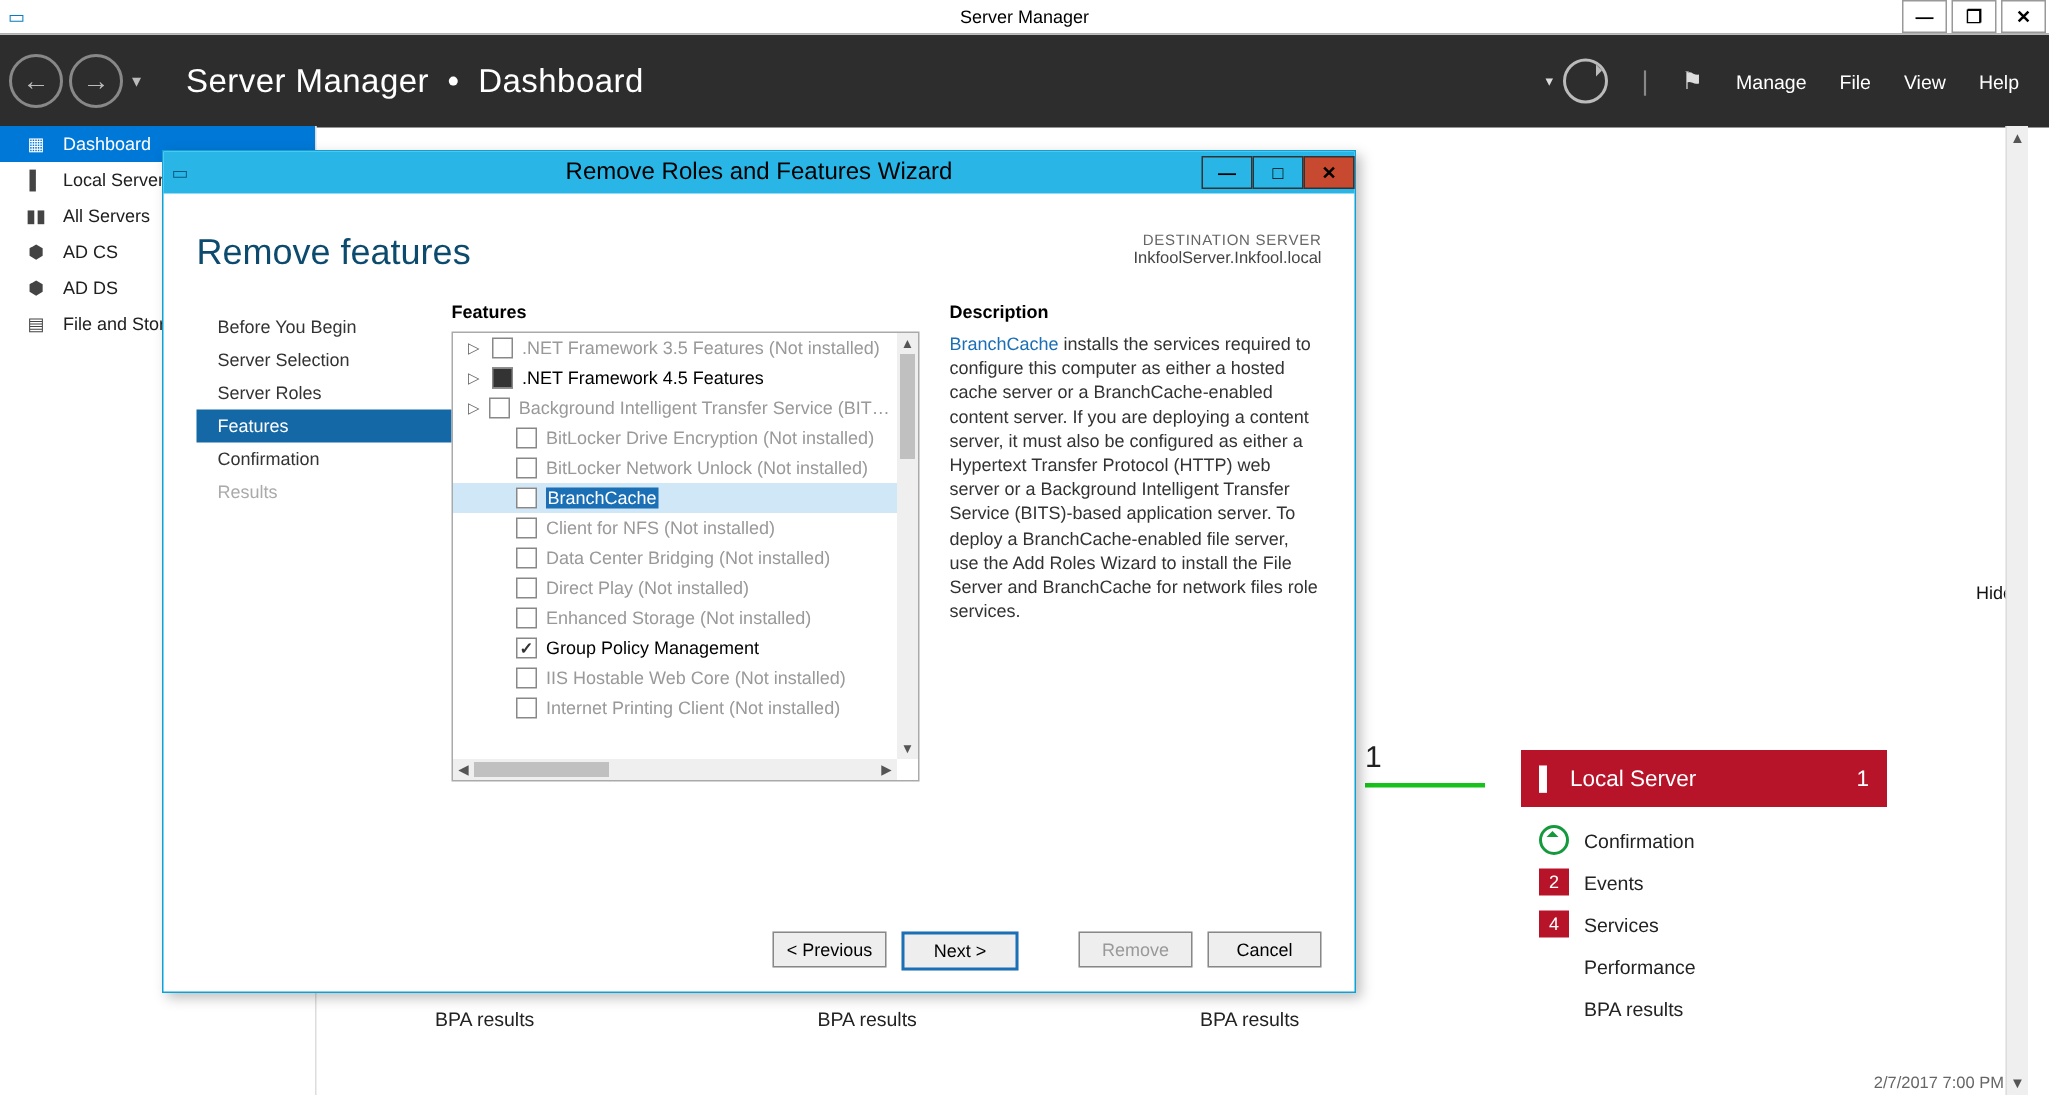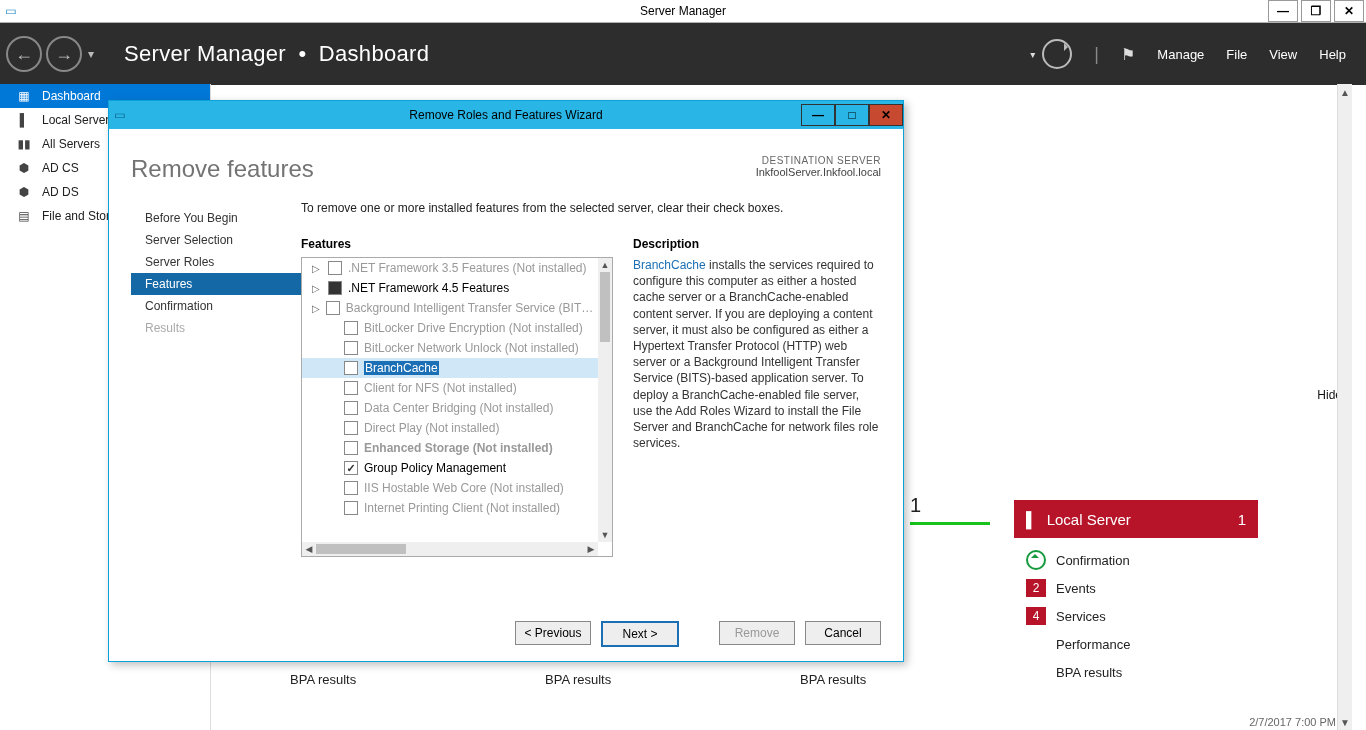--- a/index.html
+++ b/index.html
@@ -50,27 +50,27 @@
 .upic::after{content:"";position:absolute;left:3px;top:-2px;border:4px solid transparent;border-bottom-color:#149a3c}
 .bpa{position:absolute;top:588px;font-size:13px;color:#222}
 .greenbar{position:absolute;left:700px;top:438px;width:80px;height:3px;background:#17c21a}
 .nine{position:absolute;left:700px;top:410px;font-size:20px;color:#222}
 .tstamp{position:absolute;right:16px;bottom:2px;font-size:11px;color:#666}
 
 
 .wizard{position:absolute;left:108px;top:100px;width:794px;height:560px;background:#fff;border:1px solid #0aa3d9;box-shadow:3px 3px 8px rgba(0,0,0,.25)}
 .wizhead{height:28px;background:#29b6e6;display:flex;align-items:center;position:relative}
 .wizhead .wicon{width:22px;display:flex;align-items:center;justify-content:center;color:#0a5a80}
-.wizhead .wtitle{position:absolute;left:50%;transform:translateX(-50%);font-size:12px}
+.wizhead .wtitle{position:absolute;left:50%;transform:translateX(-50%);font-size:16px}
 .wizhead .wbtns{margin-left:auto;display:flex}
 .wizhead .wbtn{width:32px;height:20px;border:1px solid #333;display:flex;align-items:center;justify-content:center;background:#29b6e6;font-family:Arial;font-weight:bold}
 .wizhead .wbtn.close{background:#c7492f;color:#000}
 .wizbody{display:flex;height:calc(100% - 28px);padding:14px 22px 14px 22px;box-sizing:border-box;flex-direction:column}
 .wiztop{display:flex;justify-content:space-between;align-items:flex-start}
-.wiztitle{font-size:24px;color:#737373;font-weight:300;margin:12px 0 18px 0}
+.wiztitle{font-size:24px;color:#0c4a6e;font-weight:300;margin:12px 0 18px 0}
 .destlabel{font-size:10px;color:#666;text-align:right;letter-spacing:.5px}
 .destsrv{font-size:11px;color:#444;text-align:left}
 .wizcols{display:flex;flex:1;gap:0}
 .wizsteps{width:170px;padding-top:6px}
 .step{height:22px;display:flex;align-items:center;padding-left:14px;font-size:12px;color:#333}
 .step.active{background:#1568a6;color:#fff}
 .step.disabled{color:#aaa}
 .wizmain{flex:1;display:flex;flex-direction:column}
 .instr{font-size:12px;color:#222;margin-bottom:22px}
 .twocol{display:flex;gap:20px;flex:1}
@@ -242,21 +242,20 @@
     <div class="wizcols">
       <div class="wizsteps" id="wizsteps">
           <div class="step">Before You Begin</div>
           <div class="step">Server Selection</div>
           <div class="step">Server Roles</div>
           <div class="step active">Features</div>
           <div class="step">Confirmation</div>
           <div class="step disabled">Results</div>
         </div>
       <div class="wizmain">
-        <div class="instr">To remove one or more installed features from the selected server, clear their check boxes.</div>
         <div class="twocol">
           <div class="featcol">
             <div class="colhdr">Features</div>
             <div class="featbox">
               <div class="featlist" id="featlist">
                   <div class="featrow disabled" style="padding-left: 10px;">
                     <span class="exp">▷</span>
                     <span class="chk "></span>
                     <span class="lbl">.NET Framework 3.5 Features (Not installed)</span>
                   </div>
@@ -293,21 +292,21 @@
                   <div class="featrow disabled" style="padding-left: 26px;">
                     <span class="exp" style="visibility: hidden;">▷</span>
                     <span class="chk "></span>
                     <span class="lbl">Data Center Bridging (Not installed)</span>
                   </div>
                   <div class="featrow disabled" style="padding-left: 26px;">
                     <span class="exp" style="visibility: hidden;">▷</span>
                     <span class="chk "></span>
                     <span class="lbl">Direct Play (Not installed)</span>
                   </div>
-                  <div class="featrow disabled" style="padding-left: 26px; font-weight: bold;">
+                  <div class="featrow disabled" style="padding-left: 26px;">
                     <span class="exp" style="visibility: hidden;">▷</span>
                     <span class="chk "></span>
                     <span class="lbl">Enhanced Storage (Not installed)</span>
                   </div>
                   <div class="featrow" style="padding-left: 26px;">
                     <span class="exp" style="visibility: hidden;">▷</span>
                     <span class="chk checked"></span>
                     <span class="lbl">Group Policy Management</span>
                   </div>
                   <div class="featrow disabled" style="padding-left: 26px;">

